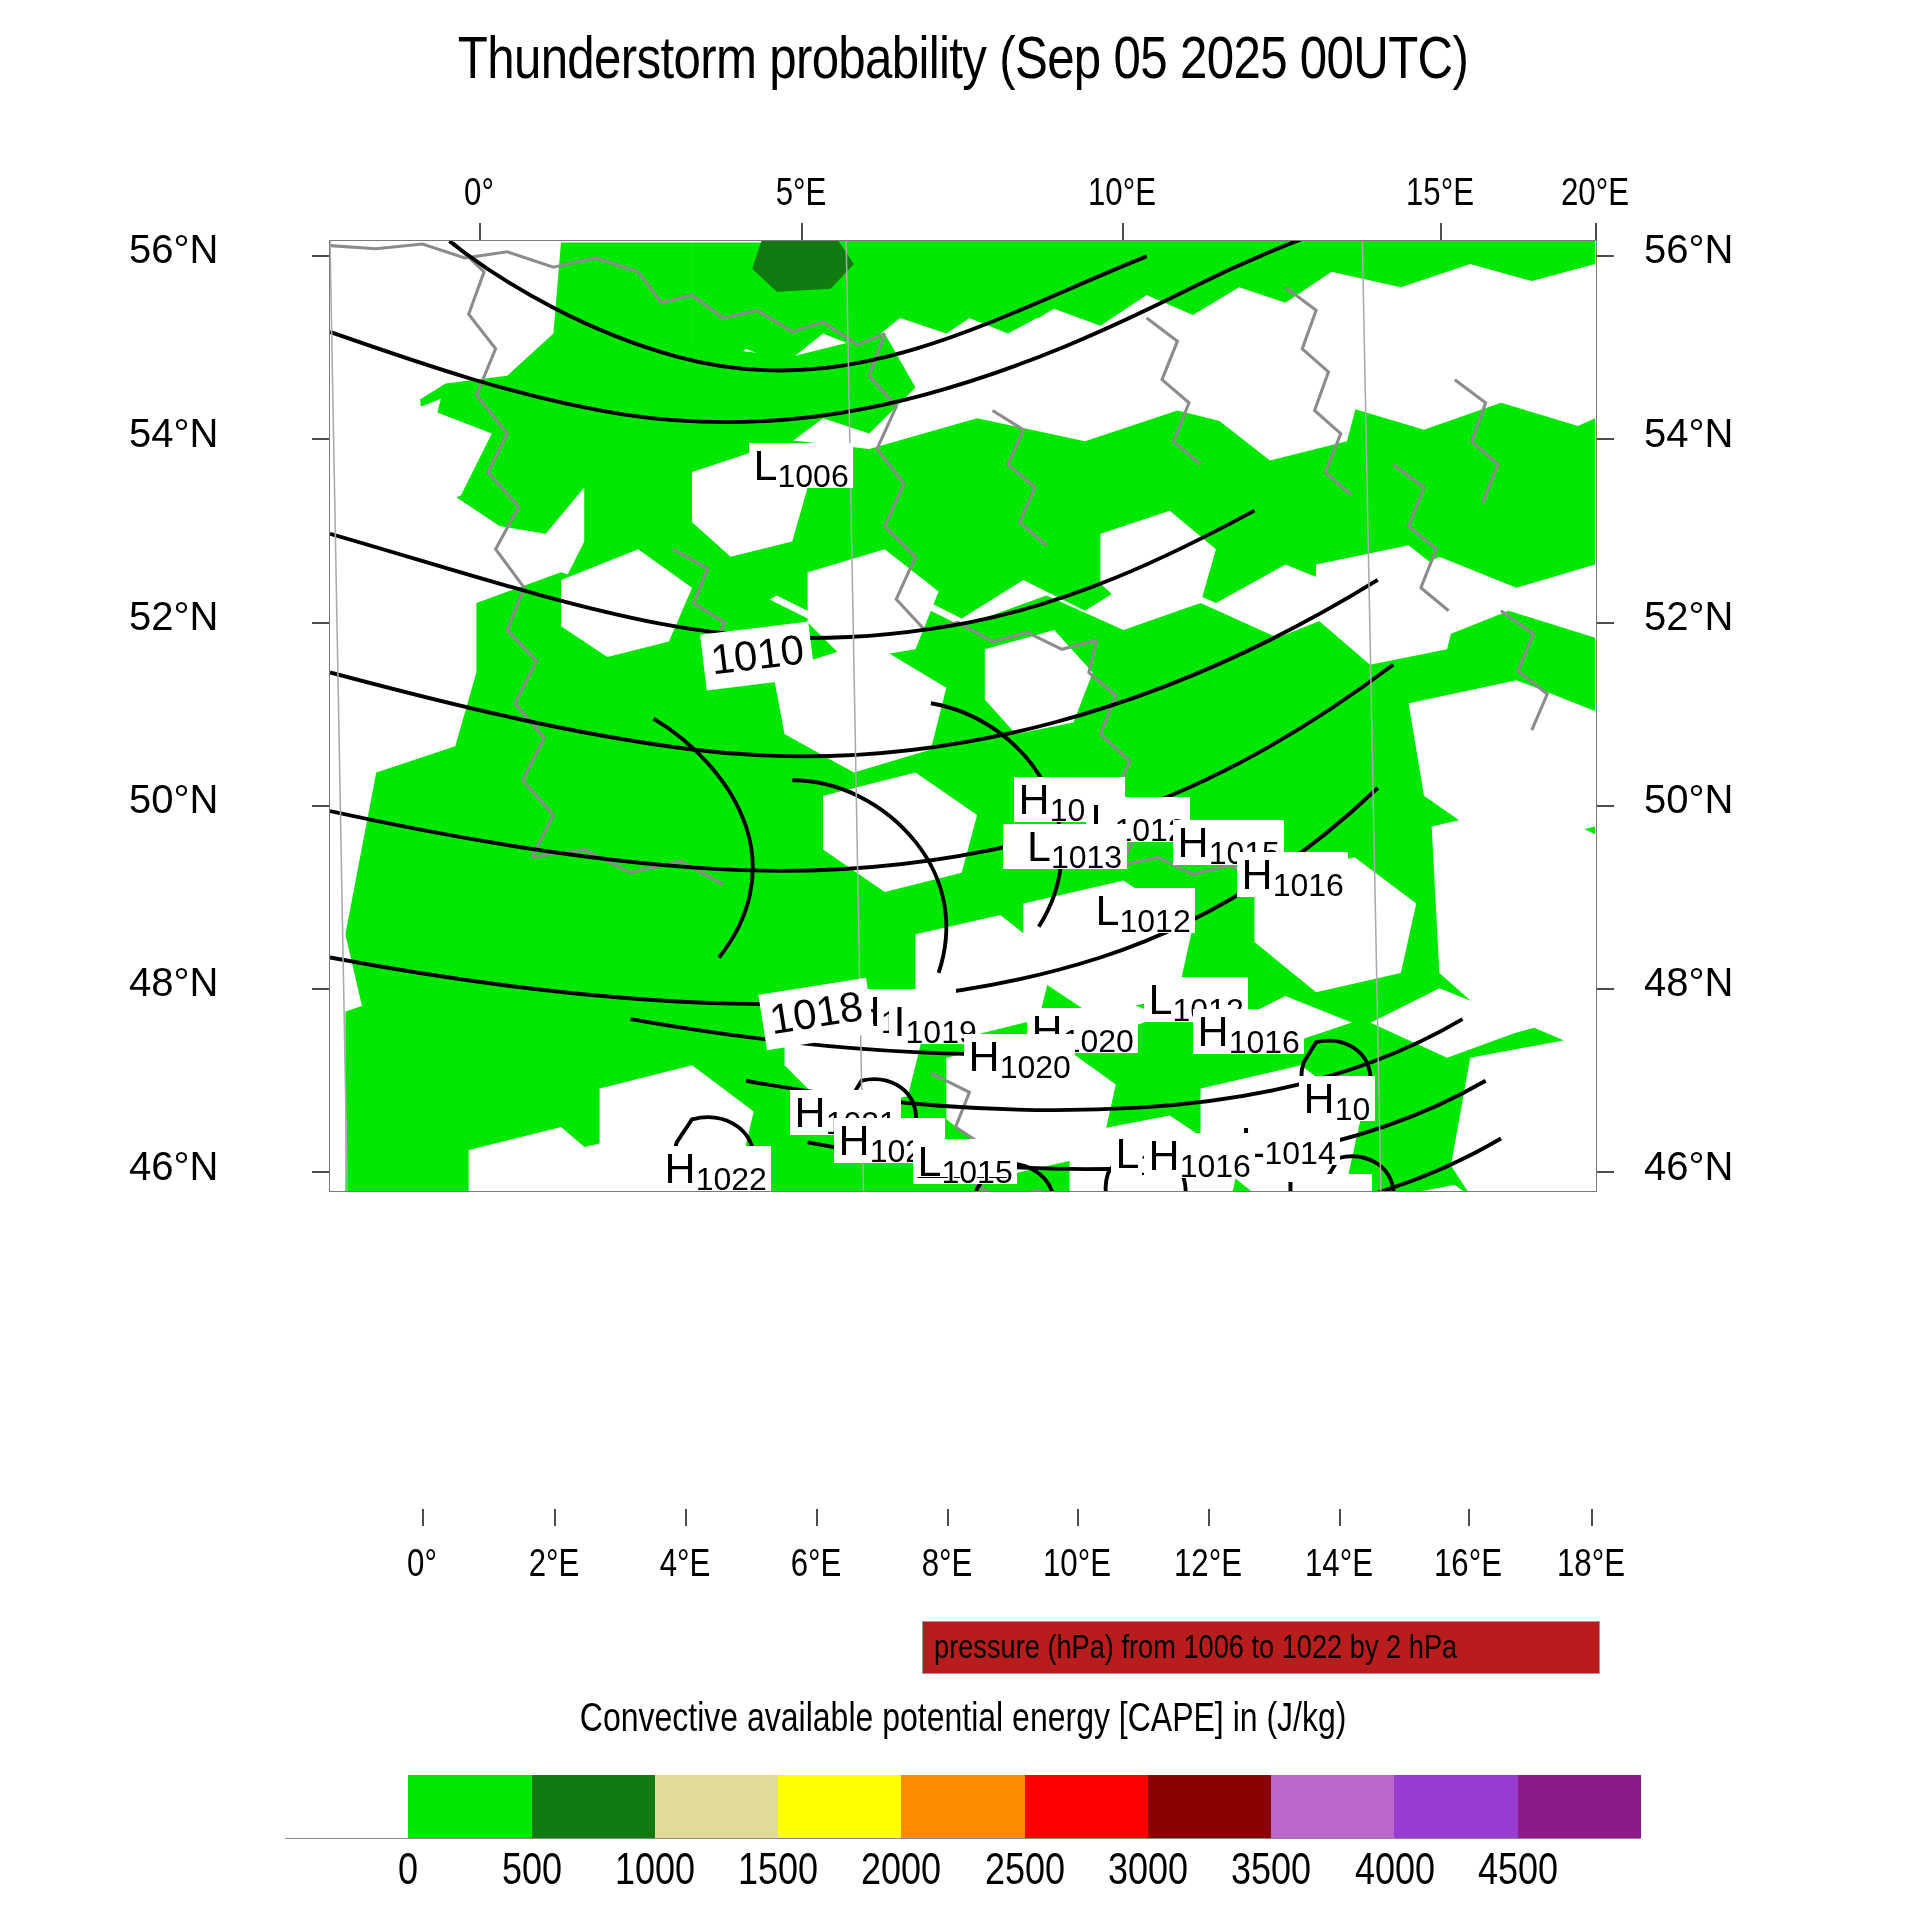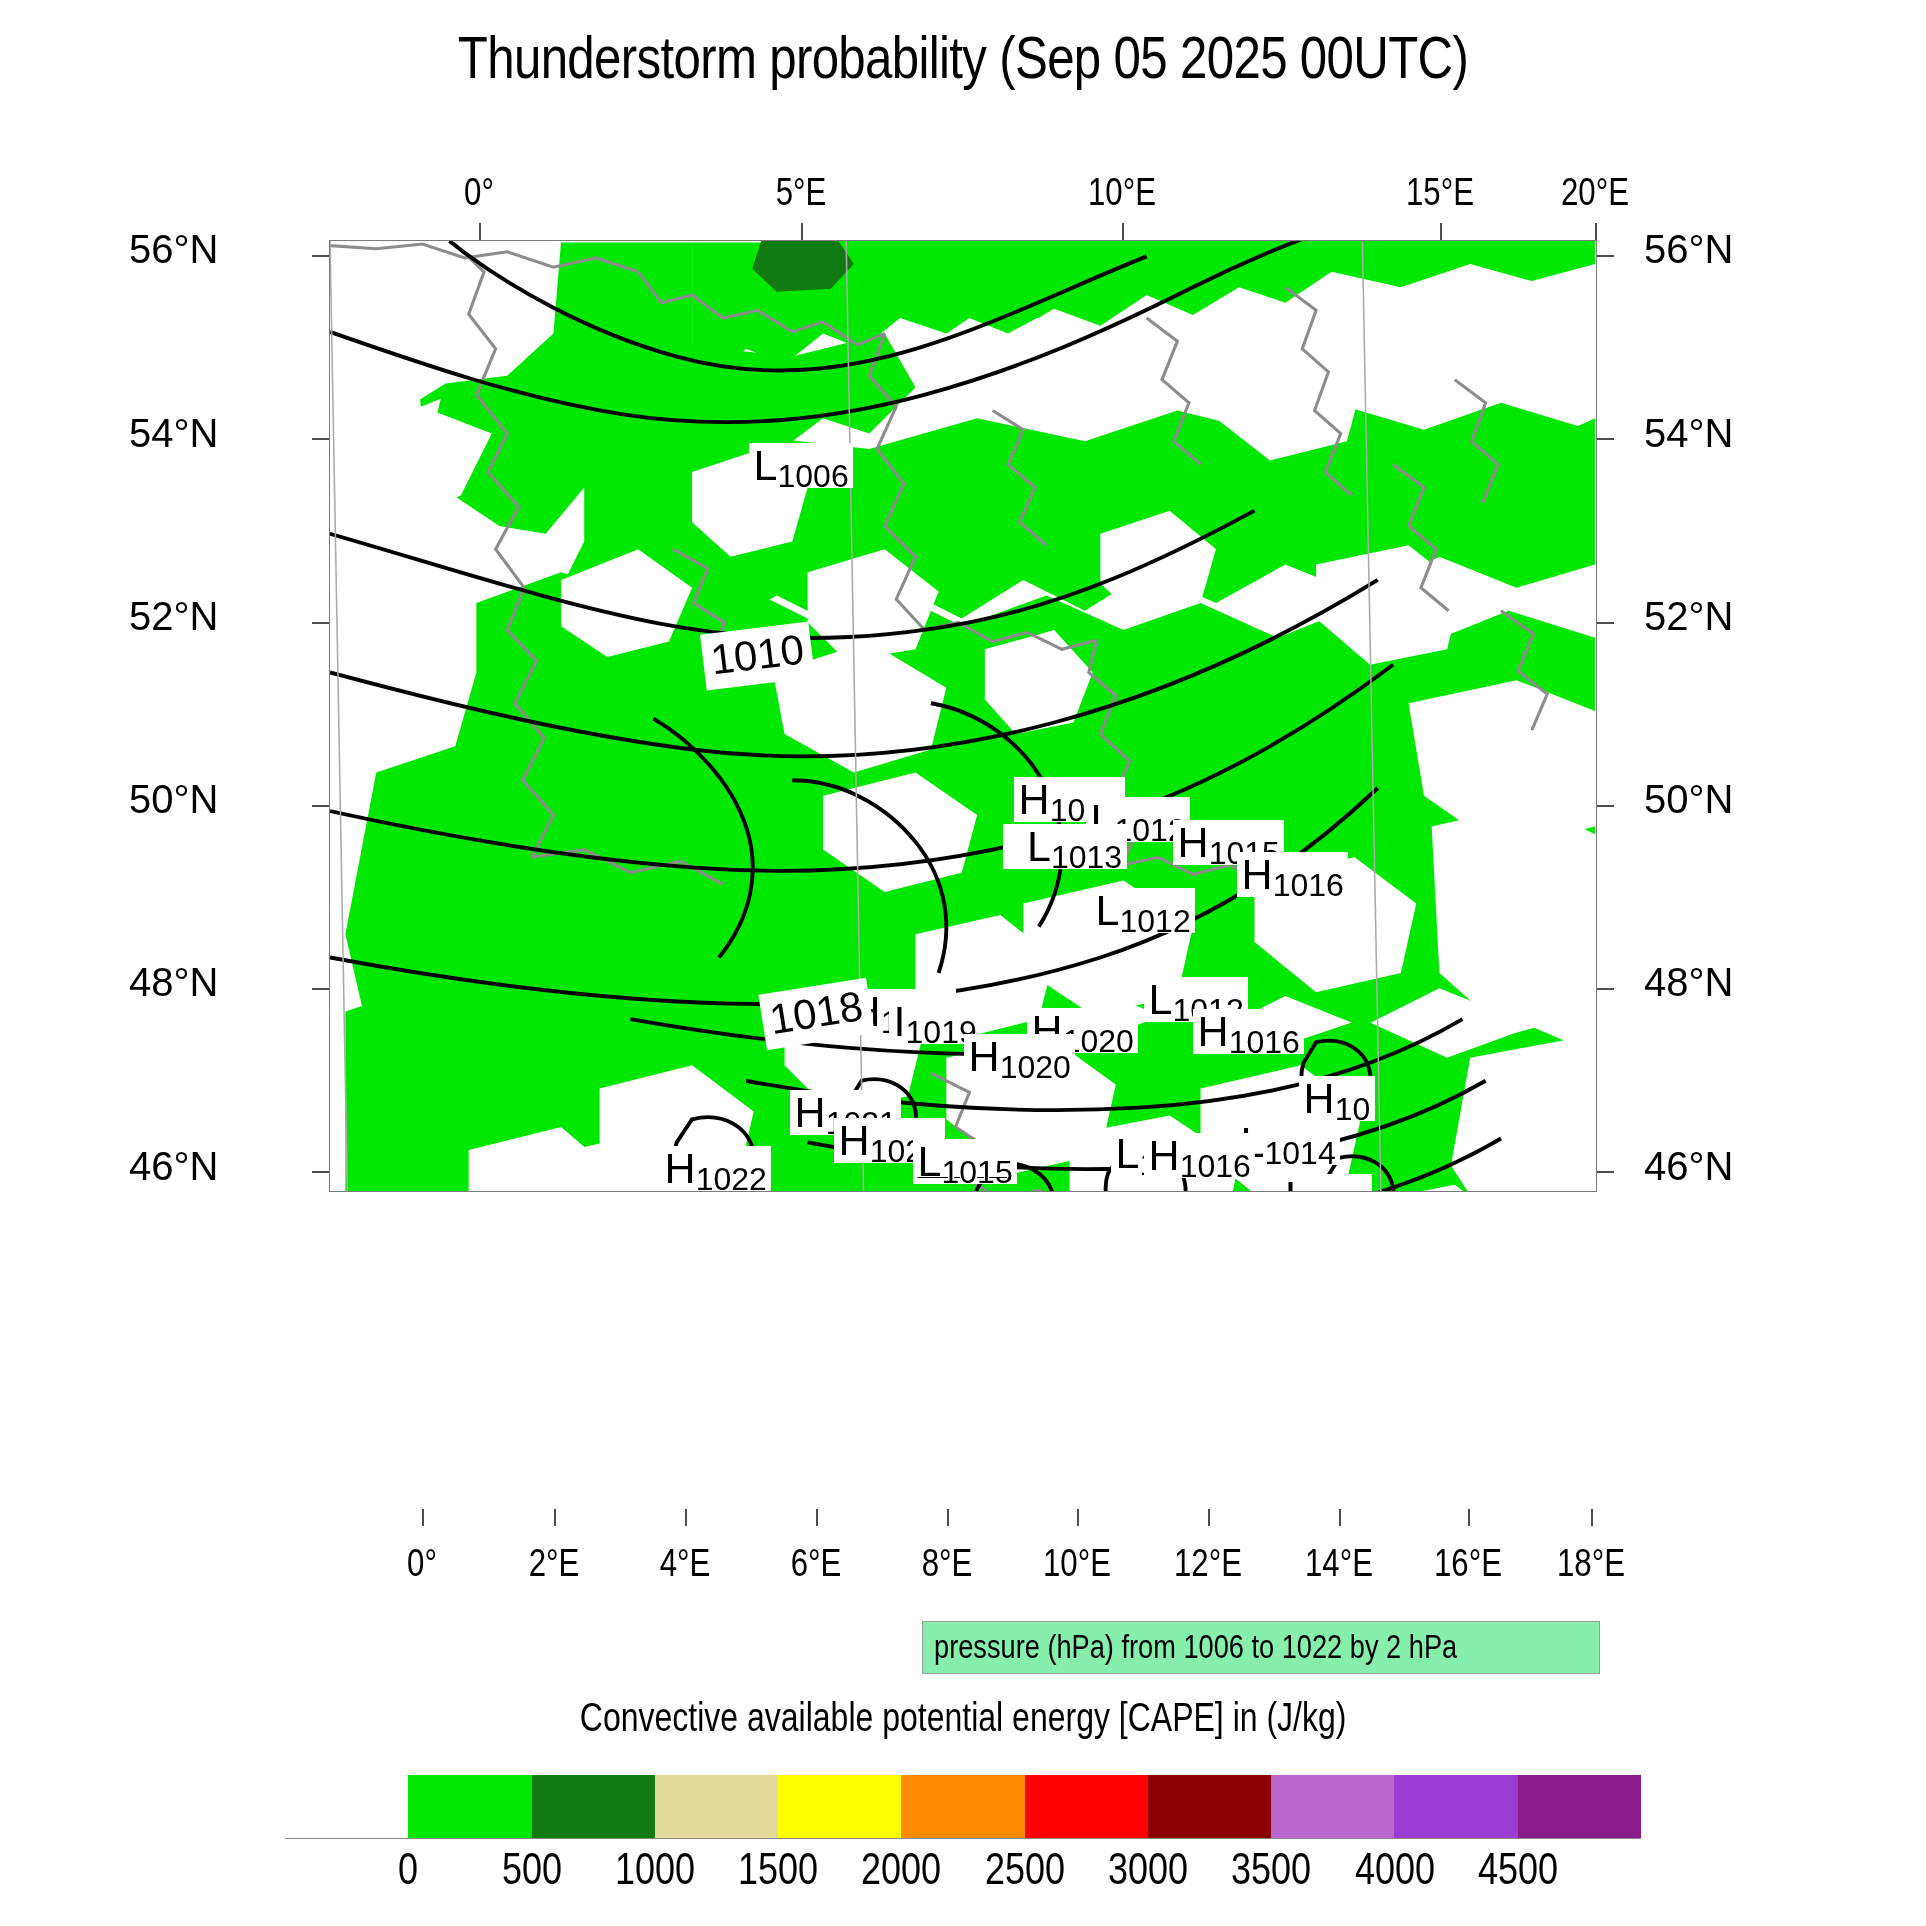--- a/index.html
+++ b/index.html
@@ -19,21 +19,21 @@
   
   .tick{position:absolute;background:#4d4d4d;}
   .tick-v{width:1.5px;height:17px;}
   .tick-h{height:1.5px;width:17px;}
   .axlab{position:absolute;font-size:39px;white-space:nowrap;}
   .axlab-lon{transform:translateX(-50%) scaleX(0.80);transform-origin:center;}
   .axlab-lat{font-size:40px;white-space:nowrap;}
 
   
   #pressure-caption{position:absolute;left:922px;top:1621px;
-     border:1.5px solid #9a9a9a;background:#86efac;padding:4.6px 10.8px 7.7px 10.8px;
+     border:1.5px solid #9a9a9a;background:#b91c1c;padding:4.6px 10.8px 7.7px 10.8px;
      font-size:34px;white-space:nowrap;}
   #pressure-caption span{display:inline-block;transform:scaleX(0.80);transform-origin:left center;}
 
   
   #cbar-title{position:absolute;left:0;top:1695px;width:1926px;text-align:center;
               font-size:40px;white-space:nowrap;}
   #cbar-title span{display:inline-block;transform:scaleX(0.80);}
   #cbar{position:absolute;left:285px;top:1775px;width:1356px;height:63px;
         display:flex;border-bottom:1.5px solid #8a8a8a;box-sizing:content-box;}
   #cbar div{flex:1 1 0;height:100%;}

